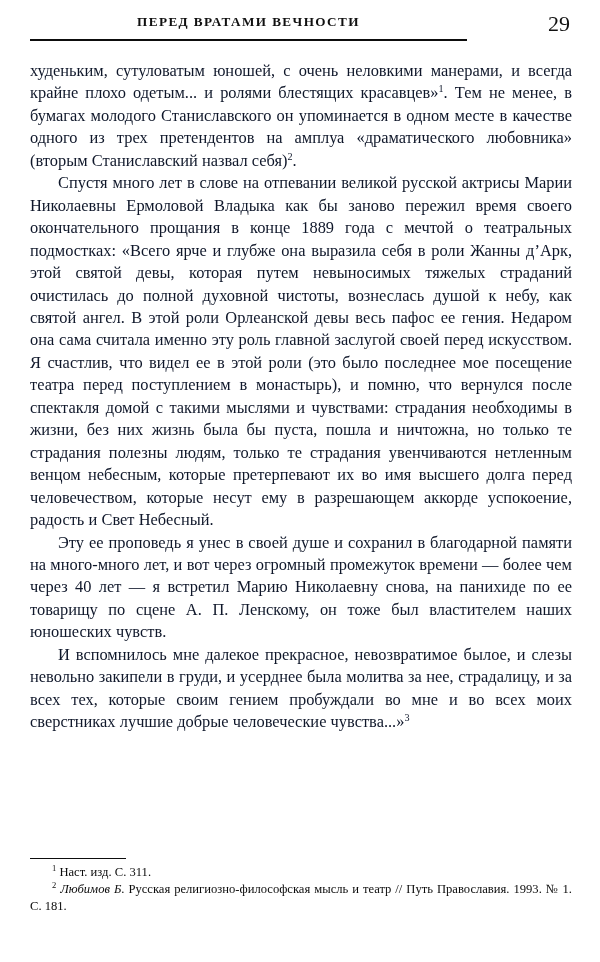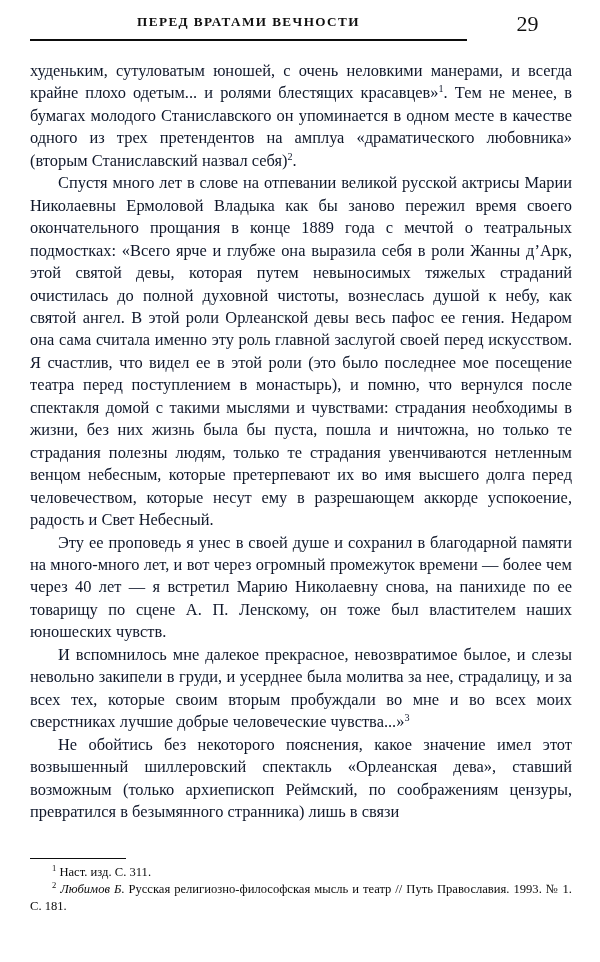--- a/index.html
+++ b/index.html
@@ -49,21 +49,21 @@
     height: 0;
     border-top: 2.2px solid #0d0d0d;
   }
   .page-number {
     position: absolute;
     left: 455px;
     top: -3px;
     width: 85px;
     font-size: 22px;
     font-weight: 400;
-    text-align: center;
+    text-align: right;
     color: #111111;
     font-family: "Liberation Serif", "DejaVu Serif", serif;
   }
 
   
   .body-col {
     position: absolute;
     left: 30px;
     top: 60px;
     width: 542px;
@@ -132,23 +132,22 @@
 
   <div class="body-col">
 
     <p class="para cont"><span>худеньким, сутуловатым юношей, с очень неловкими манерами, и всегда крайне плохо одетым... и ролями блестящих красавцев»</span><sup>1</sup><span>. Тем не менее, в бумагах молодого Станиславского он упоминается в одном месте в качестве одного из трех претендентов на амплуа «драматического любовника» (вторым Станиславский назвал себя)</span><sup>2</sup><span>.</span></p>
 
     <p class="para indent"><span>Спустя много лет в слове на отпевании великой русской актрисы Марии Николаевны Ермоловой Владыка как бы заново пережил время своего окончательного прощания в конце 1889 года с мечтой о театральных подмостках: «Всего ярче и глубже она выразила себя в роли Жанны д’Арк, этой святой девы, которая путем невыносимых тяжелых страданий очистилась до полной духовной чистоты, вознеслась душой к небу, как святой ангел. В этой роли Орлеанской девы весь пафос ее гения. Недаром она сама считала именно эту роль главной заслугой своей перед искусством. Я счастлив, что видел ее в этой роли (это было последнее мое посещение театра перед поступлением в монастырь), и помню, что вернулся после спектакля домой с такими мыслями и чувствами: страдания необходимы в жизни, без них жизнь была бы пуста, пошла и ничтожна, но только те страдания полезны людям, только те страдания увенчиваются нетленным венцом небесным, которые претерпевают их во имя высшего долга перед человечеством, которые несут ему в разрешающем аккорде успокоение, радость и Свет Небесный.</span></p>
 
     <p class="para indent"><span>Эту ее проповедь я унес в своей душе и сохранил в благодарной памяти на много-много лет, и вот через огромный промежуток времени — более чем через 40 лет — я встретил Марию Николаевну снова, на панихиде по ее товарищу по сцене А. П. Ленскому, он тоже был властителем наших юношеских чувств.</span></p>
 
 
-    <p class="para indent"><span>И вспомнилось мне далекое прекрасное, невозвратимое былое, и слезы невольно закипели в груди, и усерднее была молитва за нее, страдалицу, и за всех тех, которые своим вторым пробуждали во мне и во всех моих сверстниках лучшие добрые человеческие чувства...»</span><sup>3</sup></p>
+    <p class="para indent"><span>И вспомнилось мне далекое прекрасное, невозвратимое былое, и слезы невольно закипели в груди, и усерднее была молитва за нее, страдалицу, и за всех тех, которые своим гением пробуждали во мне и во всех моих сверстниках лучшие добрые человеческие чувства...»</span><sup>3</sup></p>
 
-    <p class="para indent"><span>Не обойтись без некоторого пояснения, какое значение имел этот возвышенный шиллеровский спектакль «Орлеанская дева», ставший возможным (только архиепископ Реймский, по соображениям цензуры, превратился в безымянного странника) лишь в связи</span></p>
 
   </div>
 
   <div class="footnotes">
     <div class="fn-rule"></div>
 
     <p class="footnote"><sup>1</sup>&nbsp;<span>Наст. изд. С. 311.</span></p>
 
     <p class="footnote"><sup>2</sup>&nbsp;<span class="fn-author">Любимов Б</span><span>. Русская религиозно-философская мысль и театр // Путь Православия. 1993. № 1. С. 181.</span></p>
 

